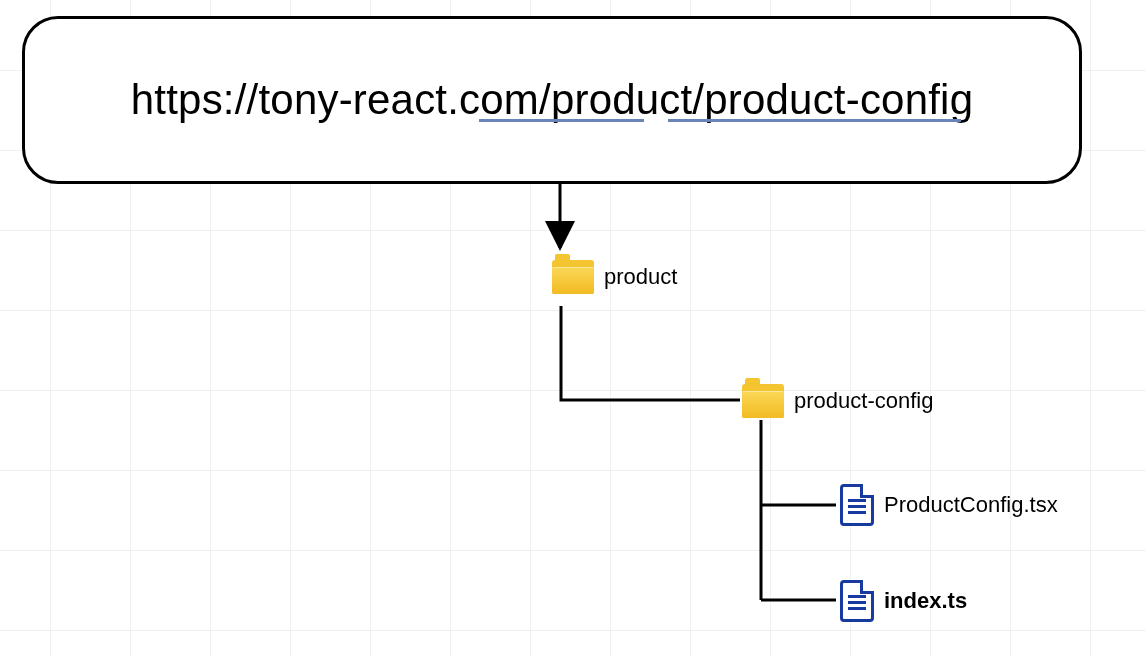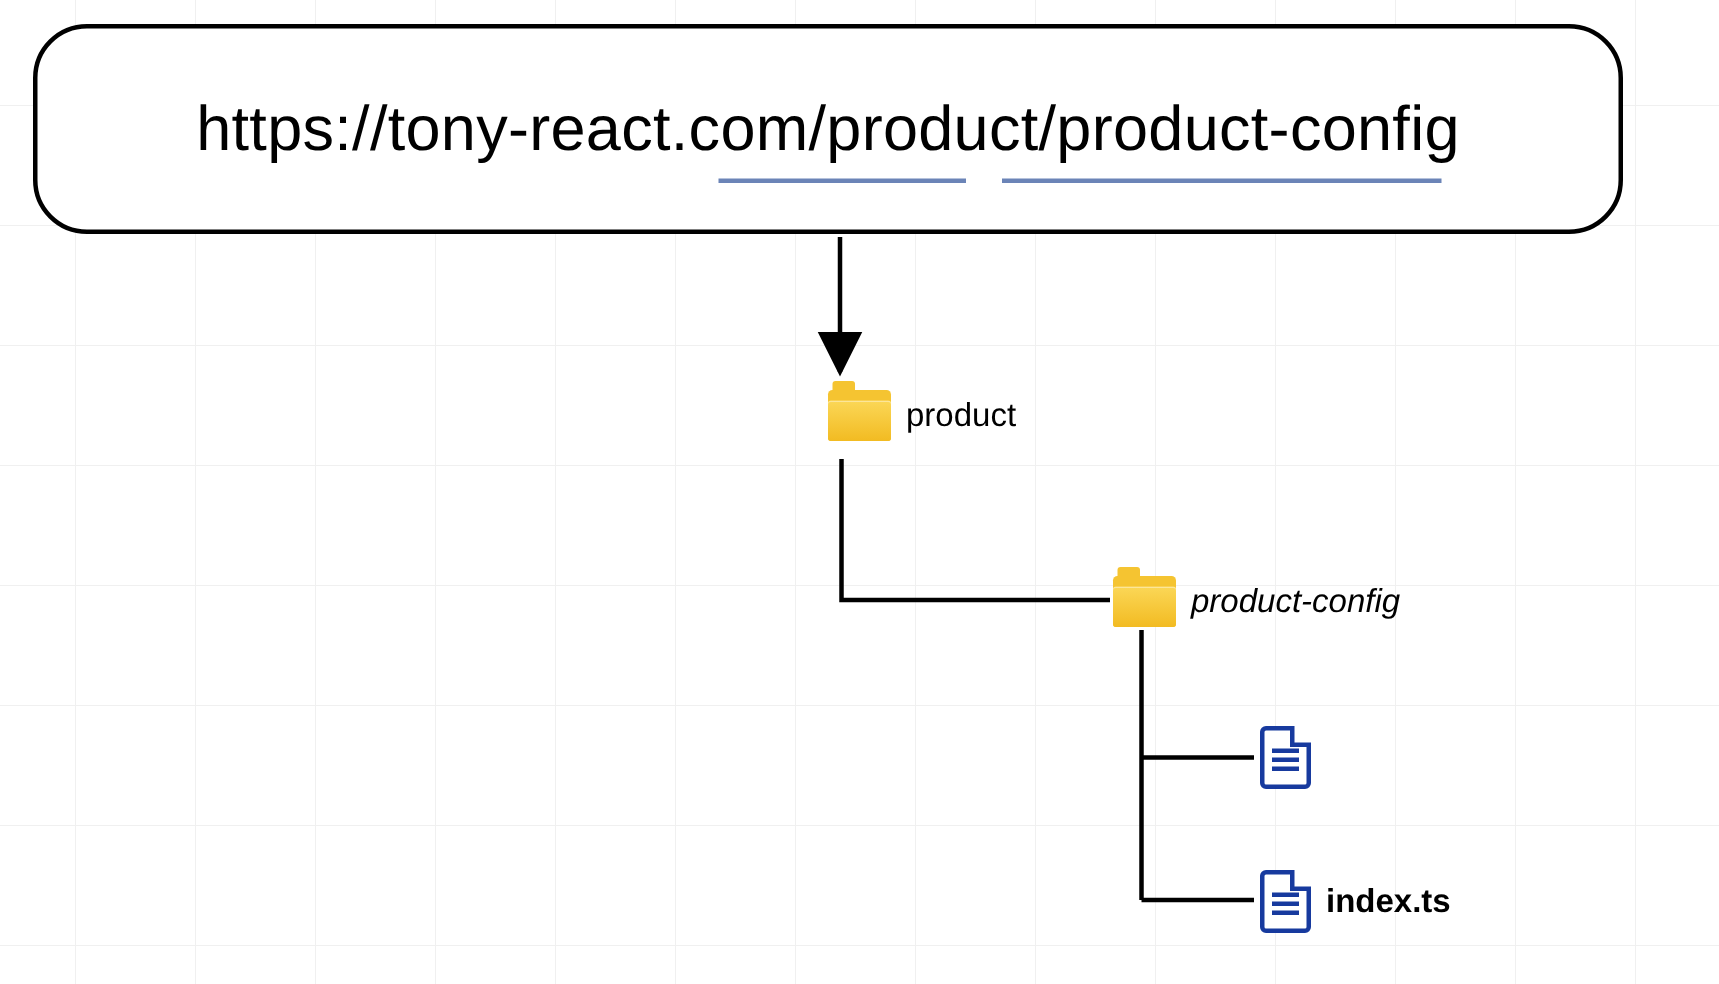--- a/index.html
+++ b/index.html
@@ -20,21 +20,21 @@
     background-size: 80px 80px;
     background-position: -30px -10px;
     z-index: 0;
   }
   .layer { position: absolute; }
   
   .url-box {
     left: 22px;
     top: 16px;
     width: 1060px;
-    height: 140px;
+    height: 168px;
     border: 3px solid #000;
     border-radius: 36px;
     background: #fff;
     display: flex;
     align-items: center;
     justify-content: center;
     z-index: 2;
   }
   .url-text {
     font-size: 42px;
@@ -169,33 +169,34 @@
 
 <div class="node" style="left:540px; top:260px;padding-left:12px;">
   <span class="folder-icon">
     <span class="folder-tab"></span>
     <span class="folder-back"></span>
     <span class="folder-front"></span>
   </span>
   <span class="node-label">product</span>
 </div>
 
-<div class="node" style="left:742px; top:384px;font-style:italic;">
+<div class="node" style="left:742px; top:384px;">
   <span class="folder-icon">
     <span class="folder-tab"></span>
     <span class="folder-back"></span>
     <span class="folder-front"></span>
   </span>
   <span class="node-label">product-config</span>
 </div>
 
 <div class="node" style="left:840px; top:484px;">
   <span class="file-icon">
     <span class="file-lines"></span>
   </span>
+  <span class="node-label">ProductConfig.tsx</span>
 </div>
 
 <div class="node" style="left:840px; top:580px;font-weight:bold;">
   <span class="file-icon">
     <span class="file-lines"></span>
   </span>
   <span class="node-label">index.ts</span>
 </div>
 
 </body></html>

